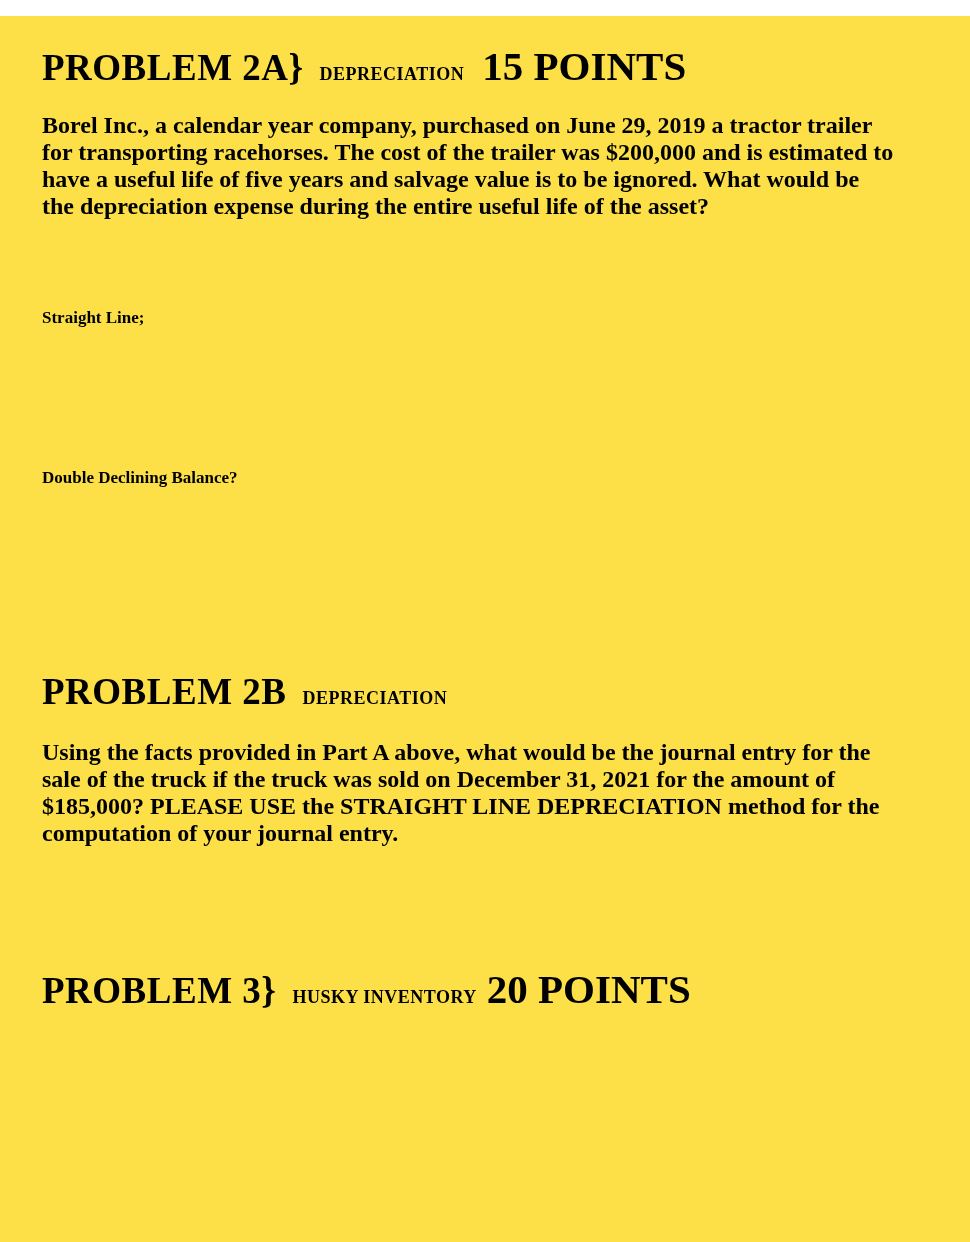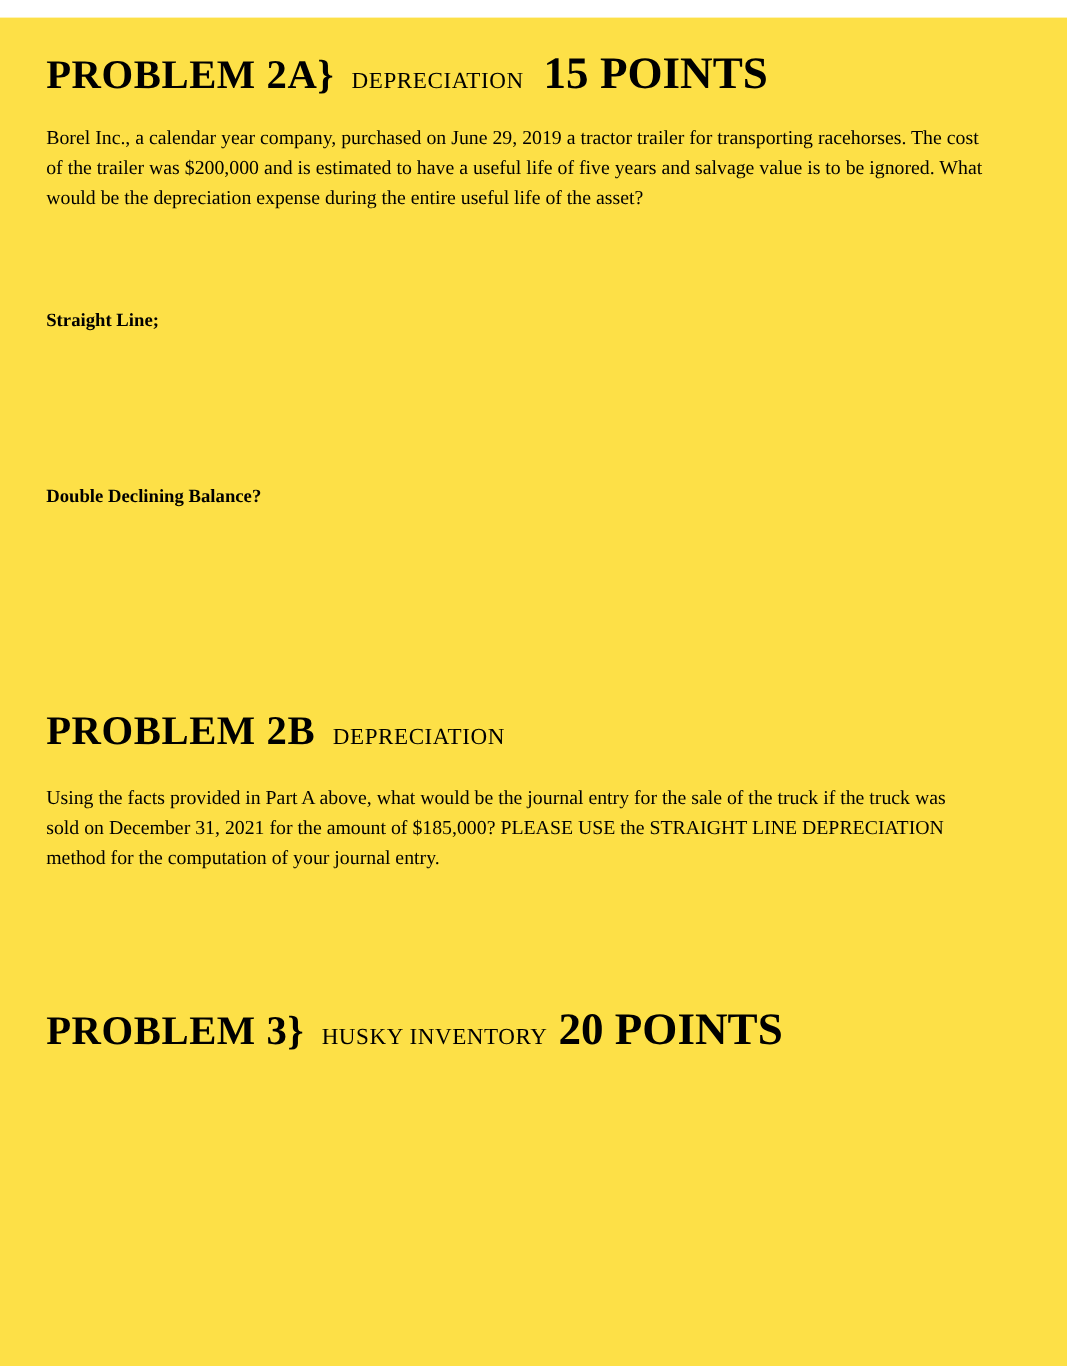--- a/index.html
+++ b/index.html
@@ -20,36 +20,36 @@
     display: flex;
     align-items: baseline;
     white-space: nowrap;
   }
   .h-big {
     font-size: 37px;
     font-weight: 700;
     letter-spacing: 0.5px;
   }
   .h-small {
-    font-size: 21px;
-    font-weight: 400;
+    font-size: 18px;
+    font-weight: 700;
     margin-left: 16px;
     letter-spacing: 0.5px;
   }
   .h-points {
     font-size: 41px;
     font-weight: 700;
     margin-left: 18px;
   }
   .h-points-tight {
     margin-left: 10px;
   }
   .body-text {
-    font-size: 18px;
-    font-weight: 400;
+    font-size: 24px;
+    font-weight: 700;
     line-height: 27px;
     max-width: 852px;
   }
   .prompt {
     font-size: 17px;
     font-weight: 700;
   }
   .mt-body-1   { margin-top: 22px; }
   .mt-straight { margin-top: 88px; }
   .mt-sum      { margin-top: 112px; }

